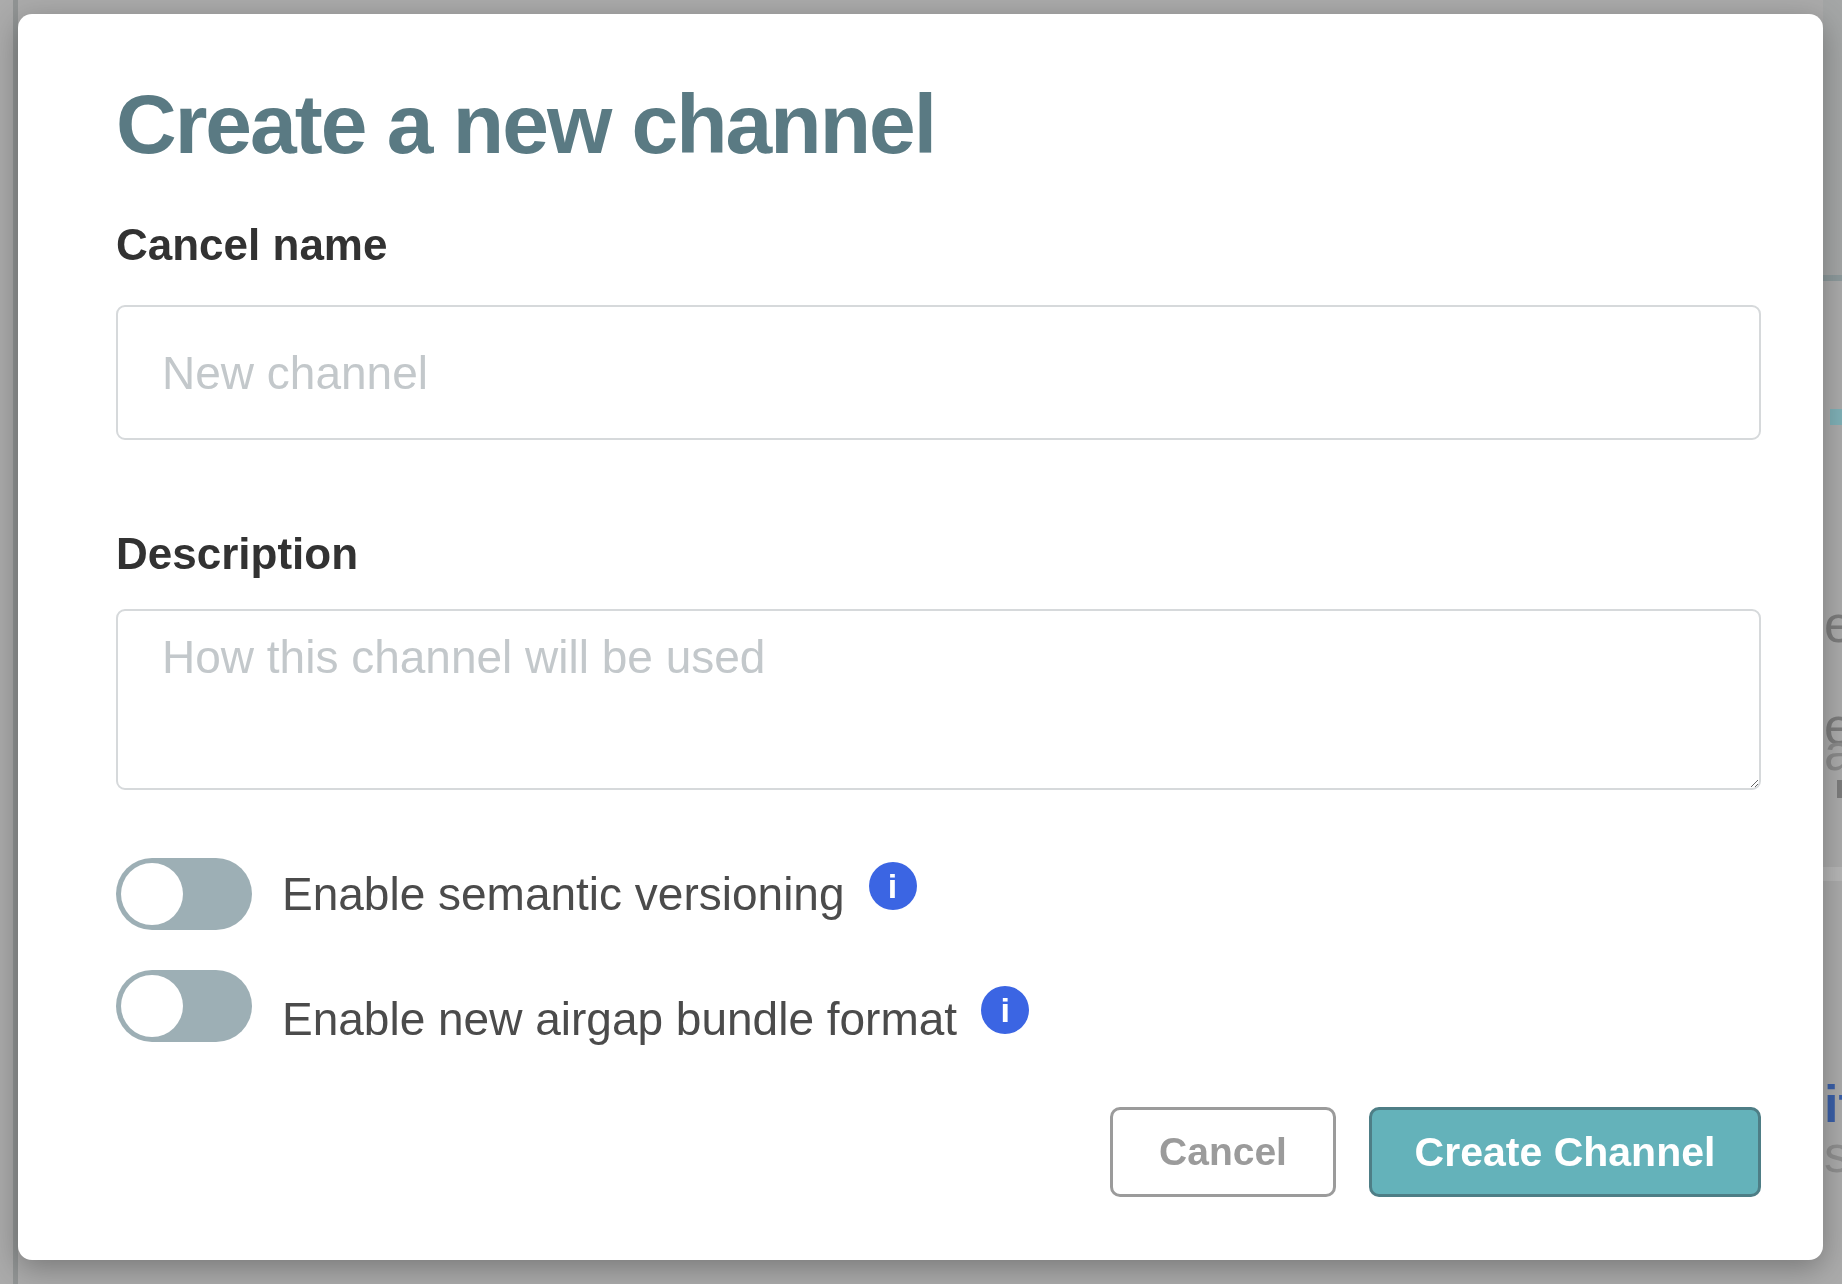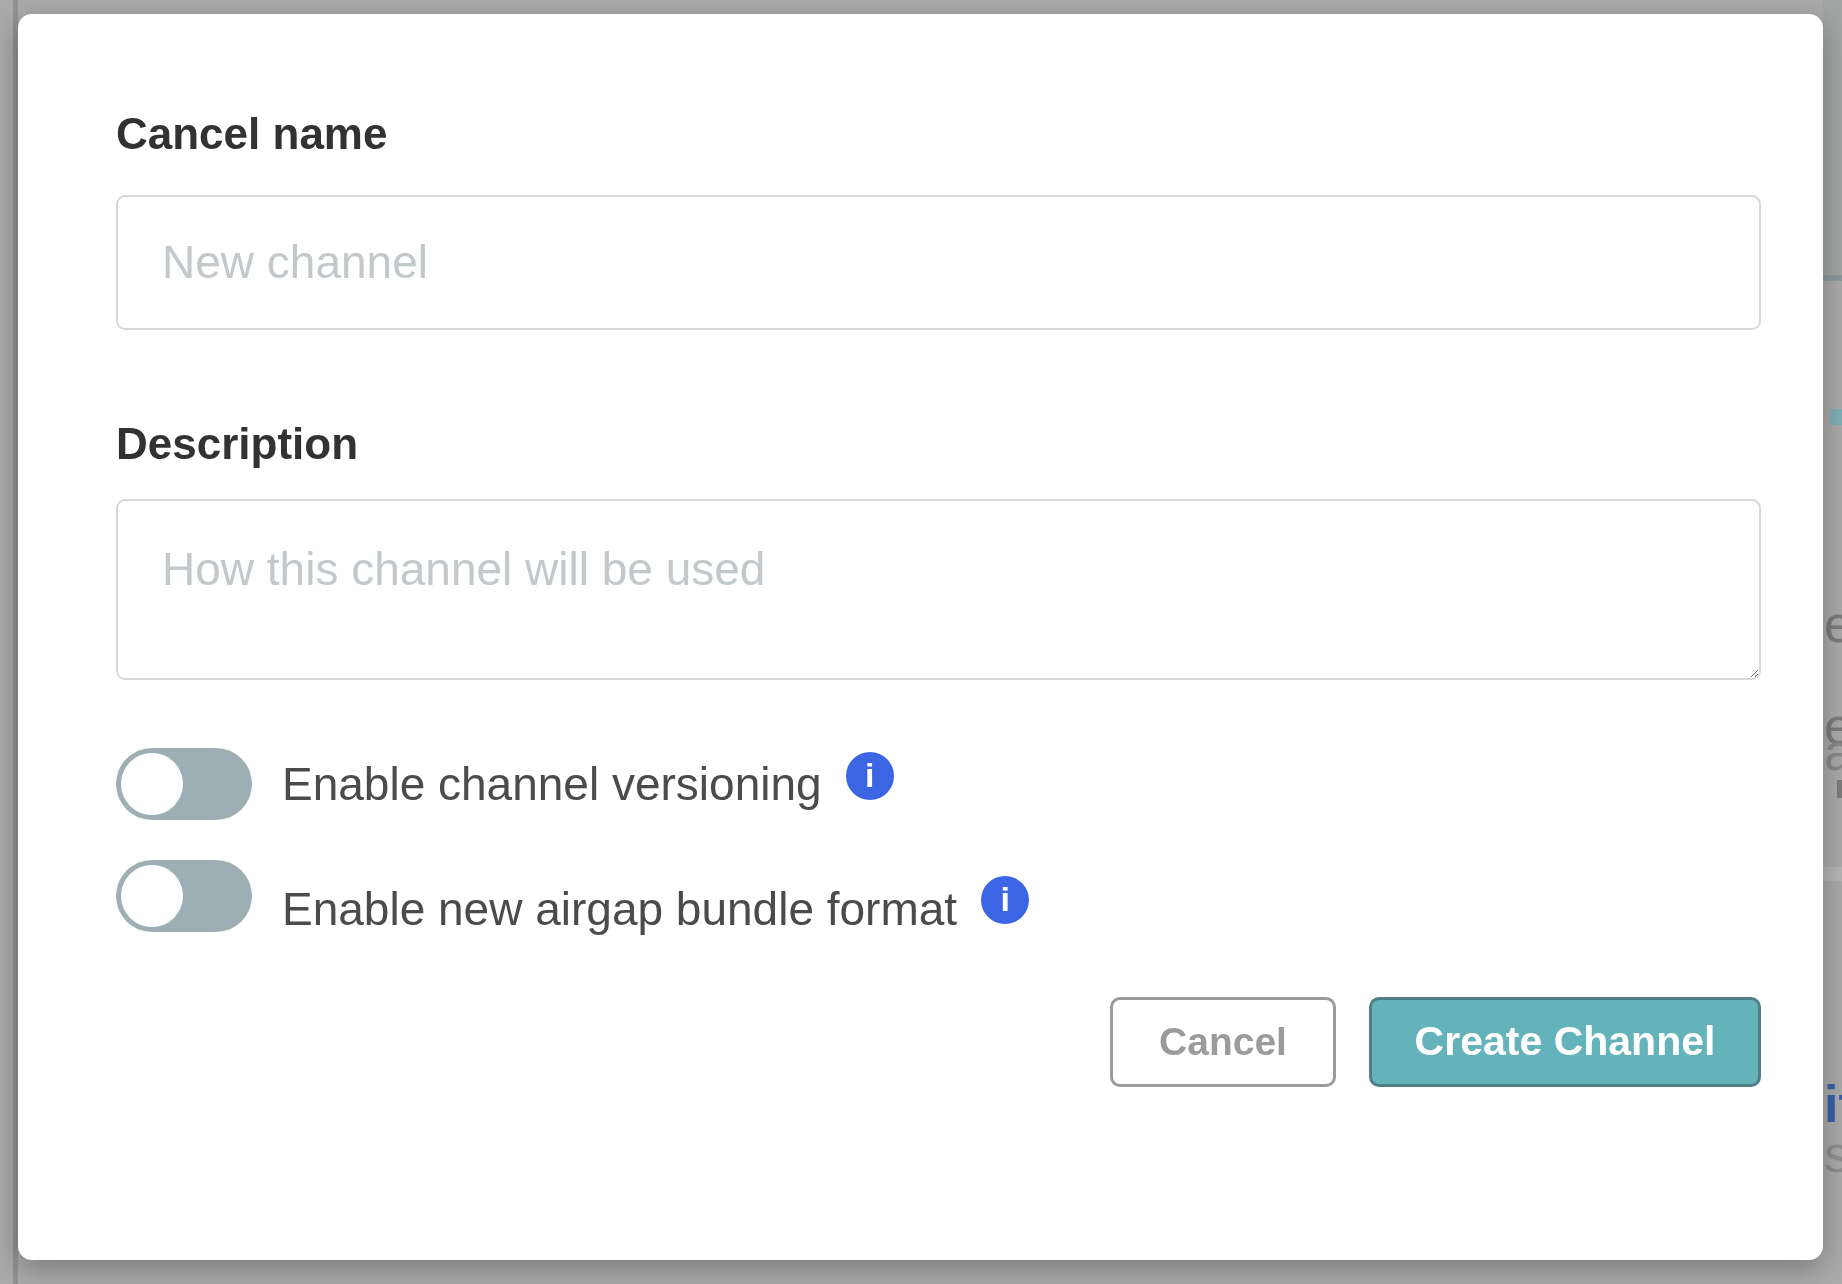--- a/index.html
+++ b/index.html
@@ -66,21 +66,21 @@
     outline: none;
   }
   .field-label.second { margin-top: 88px; }
   .text-area {
     display: block;
     margin-top: 28px;
     width: 1645px;
     height: 181px;
     border: 2px solid #d6d9db;
     border-radius: 9px;
-    padding: 40px 44px;
+    padding: 18px 44px;
     font-family: "Liberation Sans", "DejaVu Sans", sans-serif;
     font-size: 46px;
     line-height: 1.25;
     color: #333333;
     resize: both;
     outline: none;
   }
   ::placeholder { color: #c3c8cb; opacity: 1; }
 
   
@@ -171,32 +171,33 @@
     <span class="frag frag-e2">e</span>
     <span class="frag frag-a">a</span>
     <div class="frag-stroke"></div>
     <span class="frag frag-it">it</span>
     <span class="frag frag-s">s</span>
   </div>
 </div>
 
 <div class="modal">
 
+  <h1 class="modal-title">Create a new channel</h1>
 
   <div class="field-label">Cancel name</div>
   <input class="text-input" type="text" placeholder="New channel" style="">
 
   <div class="field-label second">Description</div>
   <textarea class="text-area" placeholder="How this channel will be used" style=""></textarea>
 
   <div class="toggle-row first">
     <div class="toggle">
       <div class="toggle-knob"></div>
     </div>
-    <span class="toggle-label">Enable channel versioning</span>
+    <span class="toggle-label">Enable semantic versioning</span>
     <span class="info-icon">i</span>
   </div>
 
   <div class="toggle-row second">
     <div class="toggle">
       <div class="toggle-knob"></div>
     </div>
     <span class="toggle-label">Enable new airgap bundle format</span>
     <span class="info-icon">i</span>
   </div>

